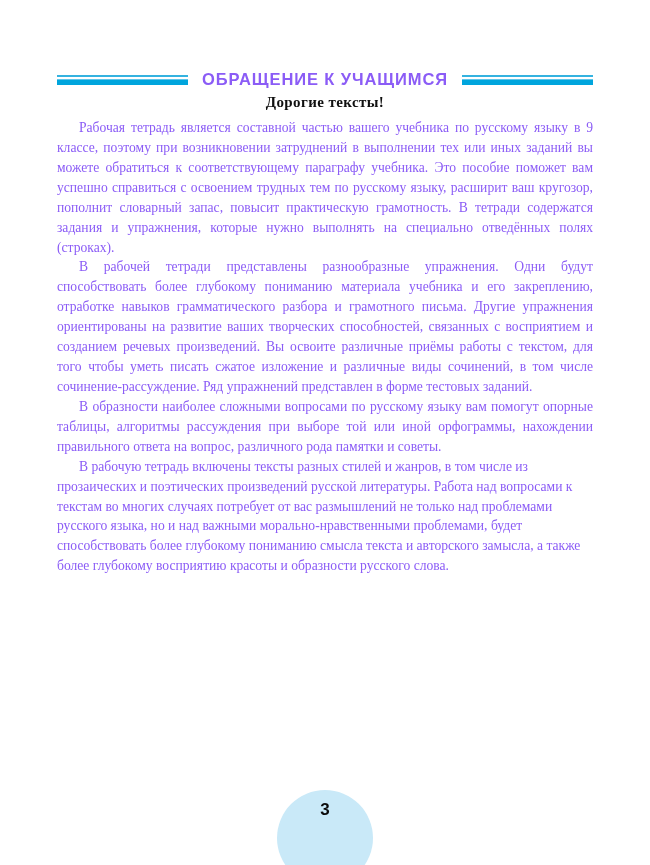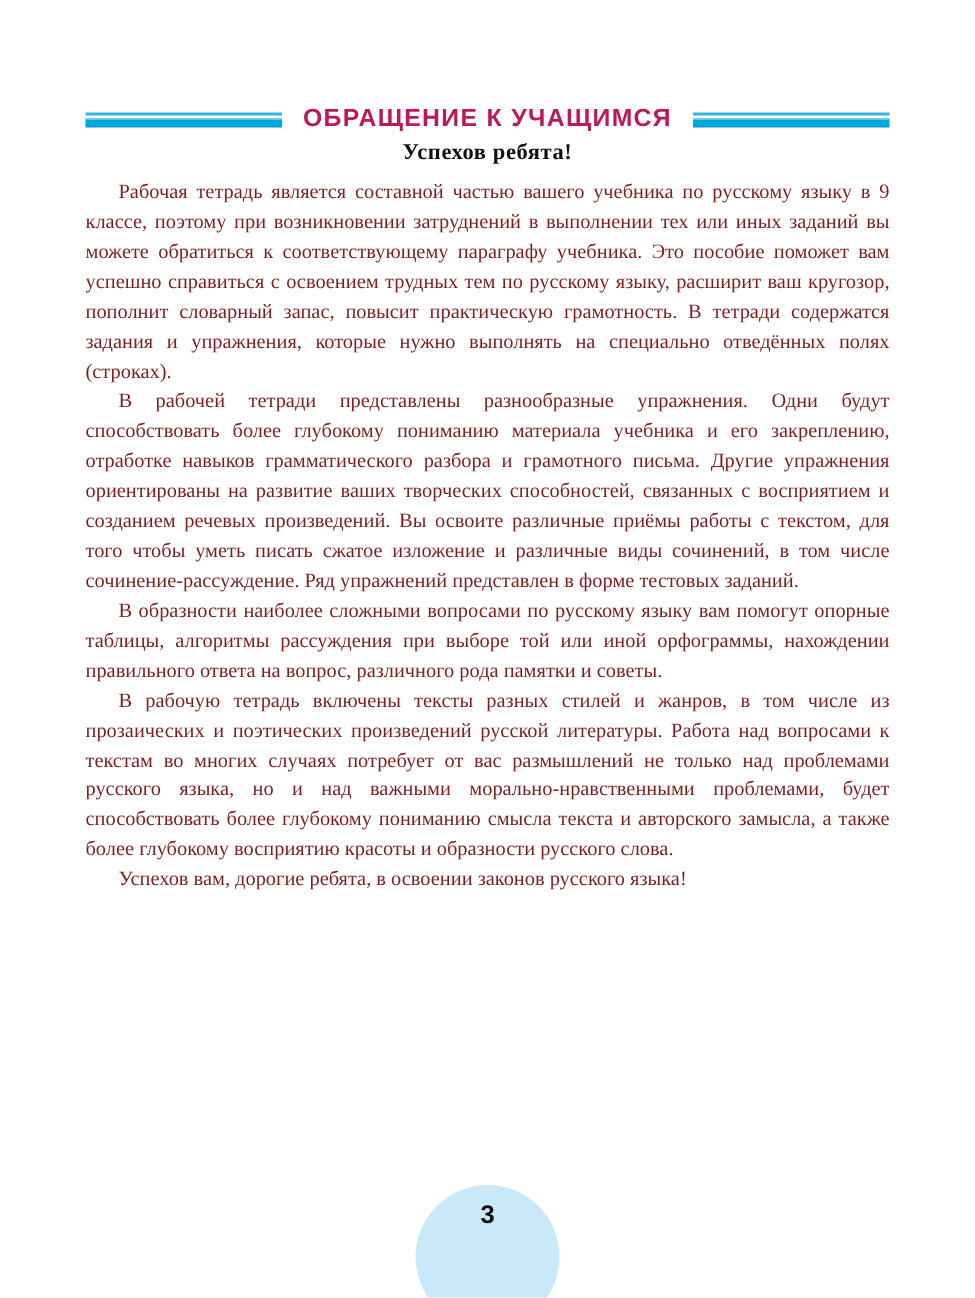--- a/index.html
+++ b/index.html
@@ -61,21 +61,21 @@
   }
   .rule-left  { margin-left: 57px; margin-right: 14px; }
   .rule-right { margin-right: 57px; margin-left: 14px; }
 
   .section-title {
     flex: 0 0 auto;
     font-family: "Liberation Sans", "DejaVu Sans", sans-serif;
     font-weight: bold;
     font-size: 16.5px;
     letter-spacing: 0.9px;
-    color: #be185d;
+    color: #8b5cf6;
     white-space: nowrap;
     line-height: 1;
   }
 
   
   .salutation {
     position: absolute;
     left: 0;
     top: 94px;
     width: 650px;
@@ -88,21 +88,21 @@
   }
 
   
   .body-text {
     position: absolute;
     left: 57px;
     top: 118px;
     width: 536px;
     font-size: 13.6px;
     line-height: 19.92px;
-    color: #7f1d1d;
+    color: #8b5cf6;
     text-align: justify;
     text-justify: inter-word;
     hyphens: manual;
   }
 
   .body-text p {
     margin: 0;
     text-indent: 22px;
     text-align: justify;
   }
@@ -145,28 +145,27 @@
 <body>
 
 <div class="page">
 
   <div class="header-block">
     <span class="rule rule-left"></span>
     <span class="section-title">ОБРАЩЕНИЕ К УЧАЩИМСЯ</span>
     <span class="rule rule-right"></span>
   </div>
 
-  <div class="salutation">Успехов ребята!</div>
+  <div class="salutation">Дорогие тексты!</div>
 
   <div class="body-text">
     <p>Рабочая тетрадь является составной частью вашего учебника по русскому языку в 9 классе, поэтому при возникновении затруднений в выполнении тех или иных заданий вы можете обратиться к соответствующему параграфу учебника. Это пособие поможет вам успешно справиться с освоением трудных тем по русскому языку, расширит ваш кругозор, пополнит словарный запас, повысит практическую грамотность. В тетради содержатся задания и упражнения, которые нужно выполнять на специально отведённых полях (строках).</p>
     <p>В рабочей тетради представлены разнообразные упражнения. Одни будут способствовать более глубокому пониманию материала учебника и его закреплению, отработке навыков грамматического разбора и грамотного письма. Другие упражнения ориентированы на развитие ваших творческих способностей, связанных с восприятием и созданием речевых произведений. Вы освоите различные приёмы работы с текстом, для того чтобы уметь писать сжатое изложение и различные виды сочинений, в том числе сочинение-рассуждение. Ряд упражнений представлен в форме тестовых заданий.</p>
     <p>В образности наиболее сложными вопросами по русскому языку вам помогут опорные таблицы, алгоритмы рассуждения при выборе той или иной орфограммы, нахождении правильного ответа на вопрос, различного рода памятки и советы.</p>
     <p>В рабочую тетрадь включены тексты разных стилей и жанров, в том числе из прозаических и поэтических произведений русской литературы. Работа над вопросами к текстам во многих случаях потребует от вас размышлений не только над проблемами русского языка, но и над важными морально-нравственными проблемами, будет способствовать более глубокому пониманию смысла текста и авторского замысла, а также более глубокому восприятию красоты и образности русского слова.</p>
-    <p>Успехов вам, дорогие ребята, в освоении законов русского языка!</p>
   </div>
 
   <div class="page-number-wrap">
     <div class="page-number-circle"></div>
     <div class="page-number-text">3</div>
   </div>
 
 </div>
 
 </body></html>

